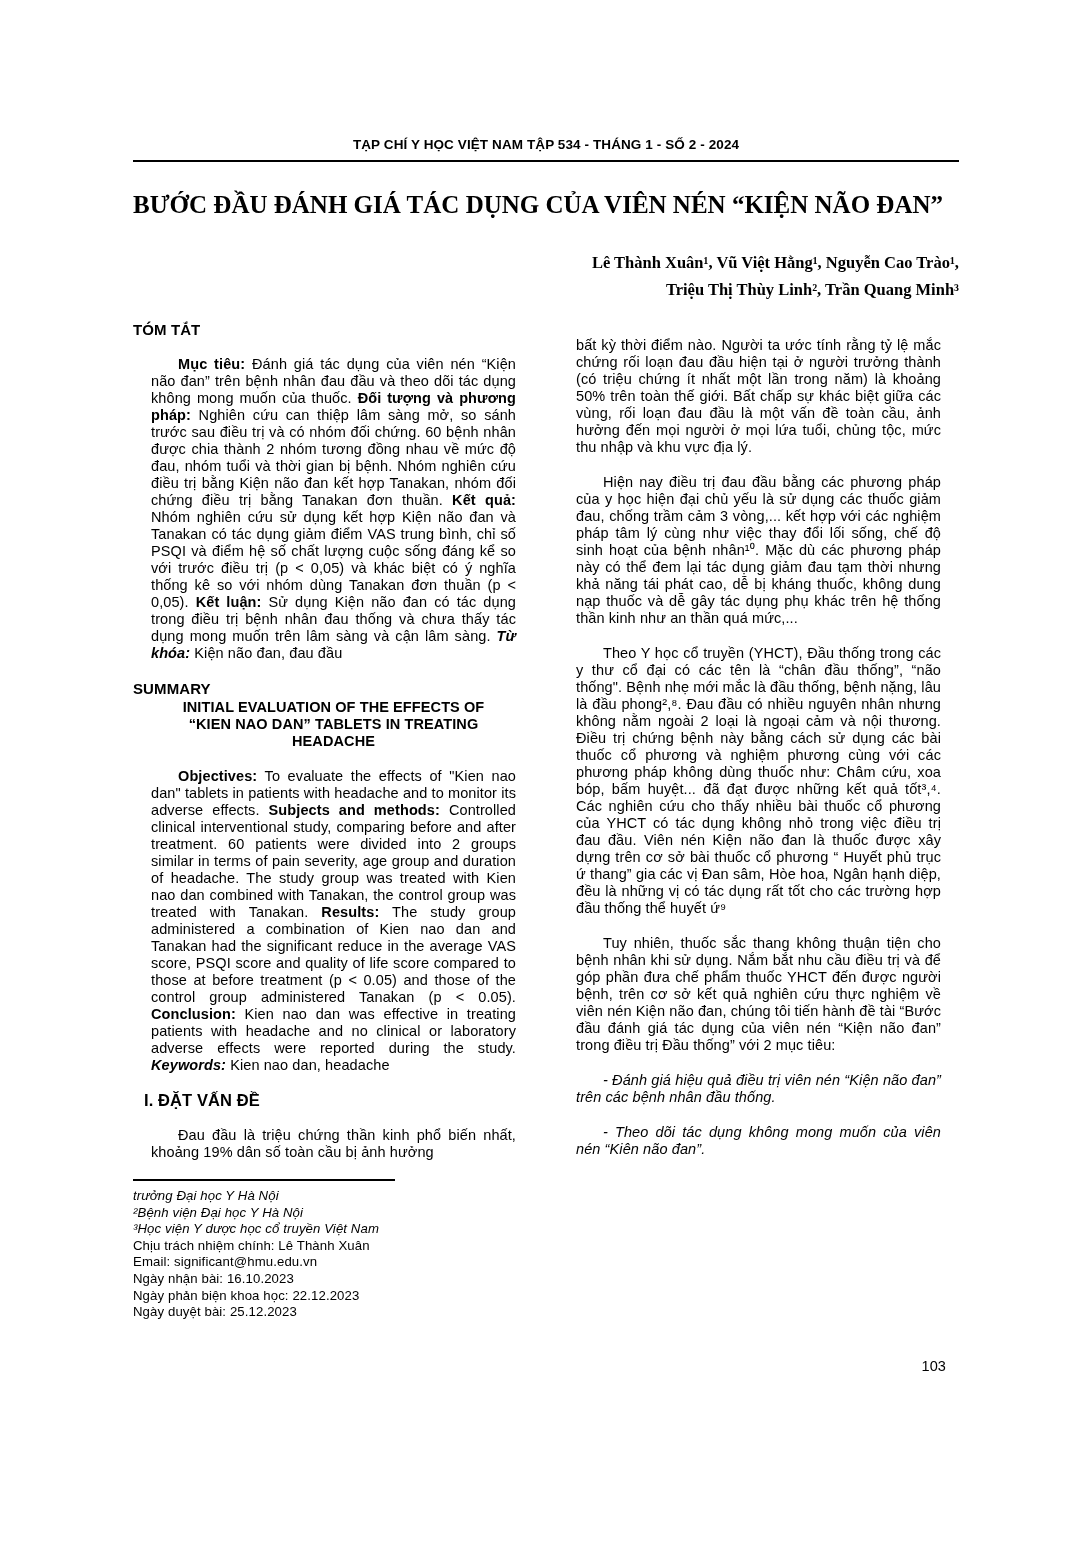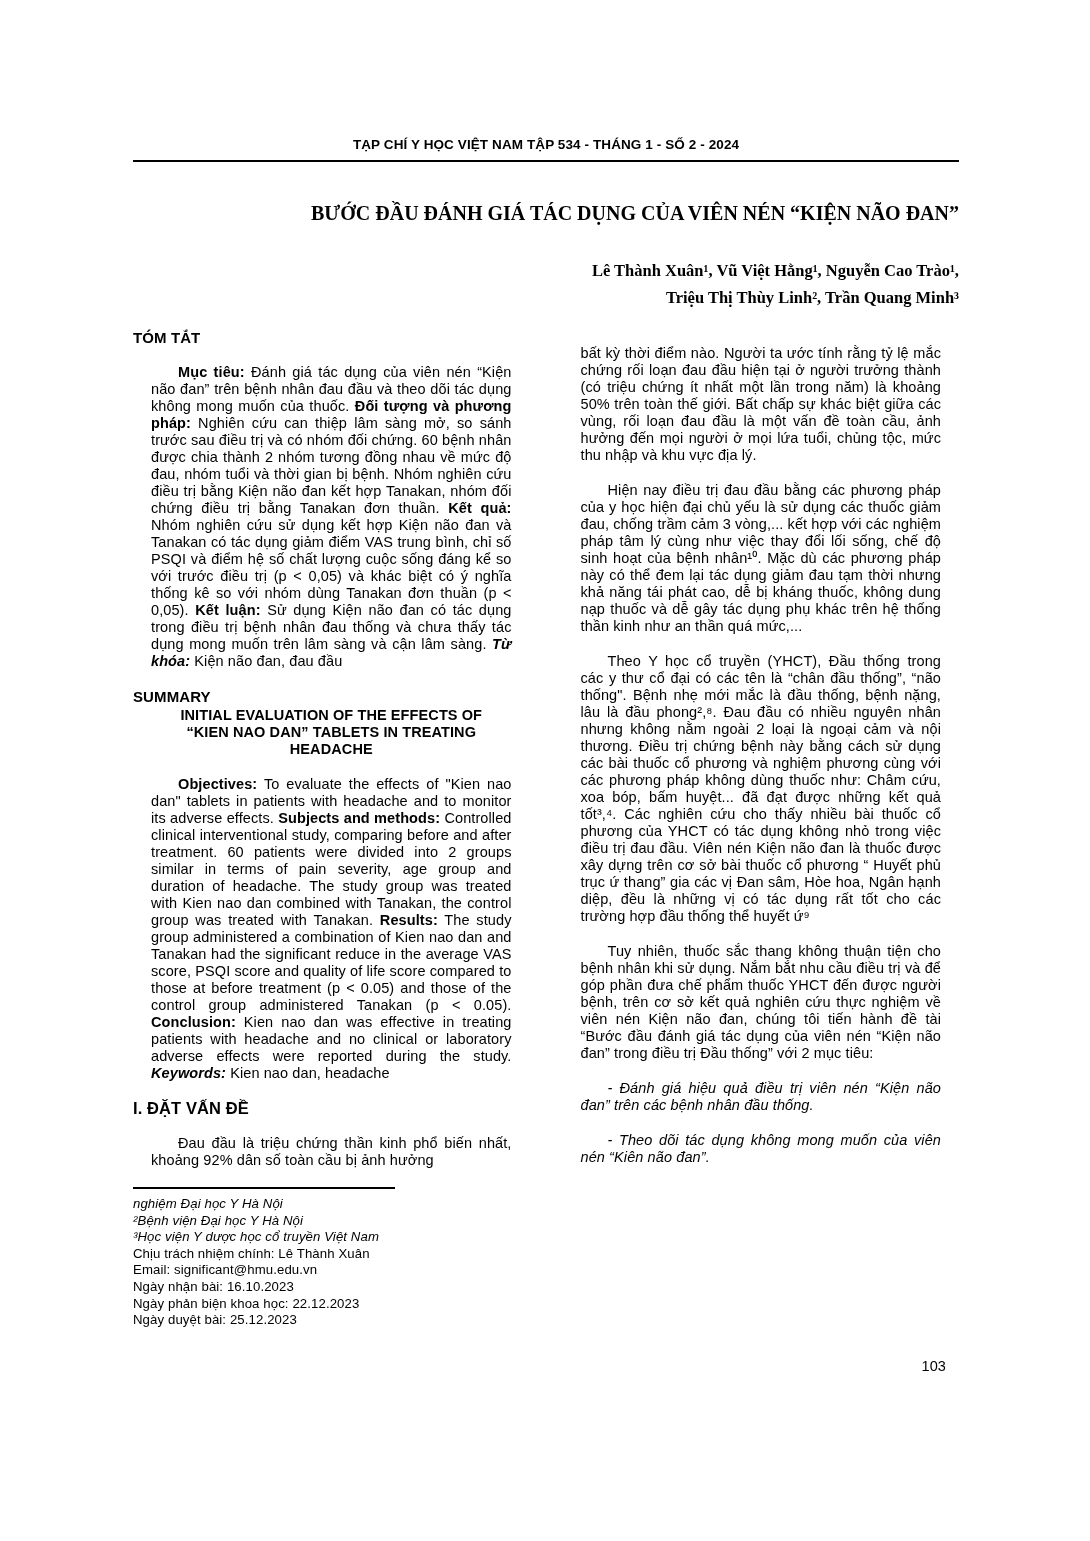--- a/index.html
+++ b/index.html
@@ -21,53 +21,53 @@
   .journal-header {
     text-align: center;
     font-weight: bold;
     font-size: 13.5px;
     padding-bottom: 7px;
     border-bottom: 2px solid #000;
   }
   .article-title {
     font-family: "Liberation Serif", serif;
     font-weight: 700;
-    font-size: 20px;
+    font-size: 25px;
     line-height: 32px;
-    text-align: right;
-    margin-top: 35px;
+    text-align: left;
+    margin-top: 27px;
     letter-spacing: 0;
   }
   .authors {
     font-family: "Liberation Serif", serif;
     font-weight: 700;
     font-size: 16.5px;
     line-height: 27px;
     text-align: right;
     margin-top: 28px;
     letter-spacing: 0;
   }
   .columns {
     display: flex;
-    gap: 33px;
+    gap: 24px;
     margin-top: 16px;
     text-align: justify;
   }
   .col { flex: 1; min-width: 0; }
   .h-section {
     font-weight: bold;
     font-size: 15px;
     text-align: left;
     margin: 2px 0 2px 0;
   }
   .h-intro {
     font-weight: bold;
     font-size: 16.5px;
     text-align: left;
-    margin: 10px 0 4px 0;
+    margin: 10px 0 4px 11px;
   }
   .summary-subtitle {
     font-weight: bold;
     text-align: center;
     padding: 0 34px;
     margin: 1px 0 2px 0;
   }
   .para { text-align: justify; margin: 18px; }
   .indent { text-indent: 27px; }
   .italic { font-style: italic; }
@@ -113,26 +113,26 @@
       <p class="para indent"><b>Mục tiêu:</b><span> Đánh giá tác dụng của viên nén “Kiện não đan” trên bệnh nhân đau đầu và theo dõi tác dụng không mong muốn của thuốc. </span><b>Đối tượng và phương pháp:</b><span> Nghiên cứu can thiệp lâm sàng mở, so sánh trước sau điều trị và có nhóm đối chứng. 60 bệnh nhân được chia thành 2 nhóm tương đồng nhau về mức độ đau, nhóm tuổi và thời gian bị bệnh. Nhóm nghiên cứu điều trị bằng Kiện não đan kết hợp Tanakan, nhóm đối chứng điều trị bằng Tanakan đơn thuần. </span><b>Kết quả:</b><span> Nhóm nghiên cứu sử dụng kết hợp Kiện não đan và Tanakan có tác dụng giảm điểm VAS trung bình, chỉ số PSQI và điểm hệ số chất lượng cuộc sống đáng kể so với trước điều trị (p &lt; 0,05) và khác biệt có ý nghĩa thống kê so với nhóm dùng Tanakan đơn thuần (p &lt; 0,05). </span><b>Kết luận:</b><span> Sử dụng Kiện não đan có tác dụng trong điều trị bệnh nhân đau thống và chưa thấy tác dụng mong muốn trên lâm sàng và cận lâm sàng. </span><b class="kw">Từ khóa:</b><span> Kiện não đan, đau đầu</span></p>
 
       <div class="h-section">SUMMARY</div>
 
       <div class="summary-subtitle">INITIAL EVALUATION OF THE EFFECTS OF “KIEN NAO DAN” TABLETS IN TREATING HEADACHE</div>
 
       <p class="para indent"><b>Objectives:</b><span> To evaluate the effects of "Kien nao dan" tablets in patients with headache and to monitor its adverse effects. </span><b>Subjects and methods:</b><span> Controlled clinical interventional study, comparing before and after treatment. 60 patients were divided into 2 groups similar in terms of pain severity, age group and duration of headache. The study group was treated with Kien nao dan combined with Tanakan, the control group was treated with Tanakan. </span><b>Results:</b><span> The study group administered a combination of Kien nao dan and Tanakan had the significant reduce in the average VAS score, PSQI score and quality of life score compared to those at before treatment (p &lt; 0.05) and those of the control group administered Tanakan (p &lt; 0.05). </span><b>Conclusion:</b><span> Kien nao dan was effective in treating patients with headache and no clinical or laboratory adverse effects were reported during the study. </span><b class="kw">Keywords:</b><span> Kien nao dan, headache</span></p>
 
       <div class="h-intro">I. ĐẶT VẤN ĐỀ</div>
 
-      <p class="para indent">Đau đầu là triệu chứng thần kinh phổ biến nhất, khoảng 92% dân số toàn cầu bị ảnh hưởng</p>
+      <p class="para indent">Đau đầu là triệu chứng thần kinh phổ biến nhất, khoảng 19% dân số toàn cầu bị ảnh hưởng</p>
 
       <div class="footnote-rule"></div>
 
       <div class="footnotes">
-        <div class="fn-italic">nghiệm Đại học Y Hà Nội</div>
+        <div class="fn-italic">trưởng Đại học Y Hà Nội</div>
         <div class="fn-italic">²Bệnh viện Đại học Y Hà Nội</div>
         <div class="fn-italic">³Học viện Y dược học cổ truyền Việt Nam</div>
         <div>Chịu trách nhiệm chính: Lê Thành Xuân</div>
         <div>Email: significant@hmu.edu.vn</div>
         <div>Ngày nhận bài: 16.10.2023</div>
         <div>Ngày phản biện khoa học: 22.12.2023</div>
         <div>Ngày duyệt bài: 25.12.2023</div>
       </div>
 
     </div>

